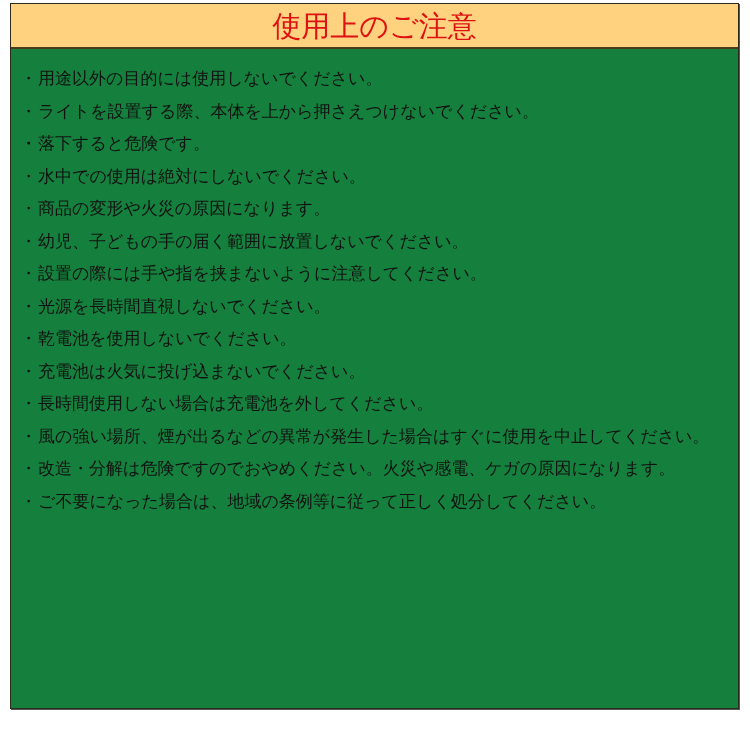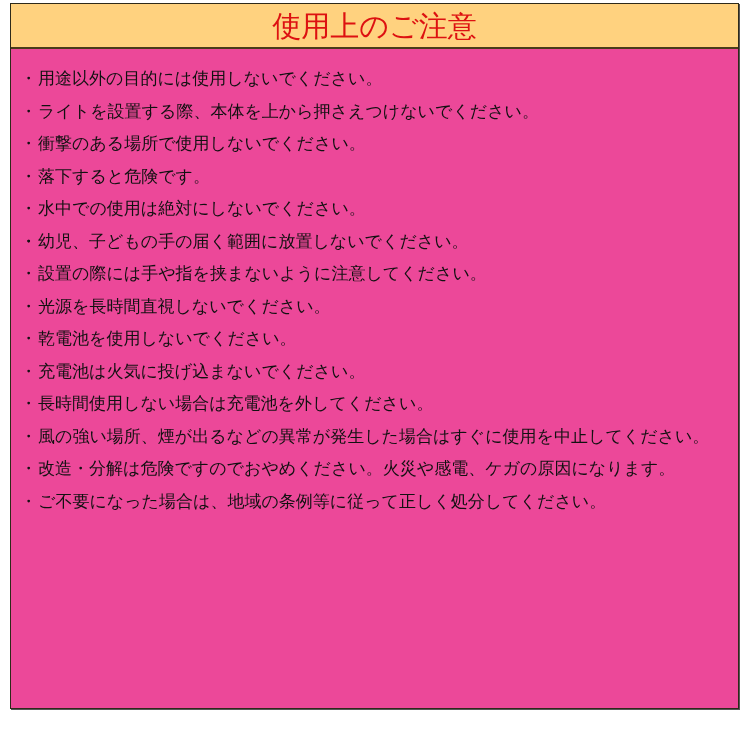--- a/index.html
+++ b/index.html
@@ -15,21 +15,21 @@
       font-family: "DejaVu Sans", "Liberation Sans", sans-serif;
     }
     .notice-box {
       position: absolute;
       left: 10px;
       top: 3px;
       width: 729px;
       height: 706px;
       border: 1px solid #2e2a1a;
       box-shadow: 1px 1px 0 #555;
-      background: #ec4899;
+      background: #15803d;
       box-sizing: border-box;
     }
     .notice-header {
       position: absolute;
       left: 0;
       top: 0;
       right: 0;
       height: 43px;
       background: #ffd27f;
       border-bottom: 2px solid #4a3c1a;
@@ -80,32 +80,32 @@
   <div class="notice-item">
         <span class="bullet">・</span>
         <span class="item-line">用途以外の目的には使用しないでください。</span>
       </div>
       <div class="notice-item">
         <span class="bullet">・</span>
         <span class="item-line">ライトを設置する際、本体を上から押さえつけないでください。</span>
       </div>
       <div class="notice-item">
         <span class="bullet">・</span>
-        <span class="item-line">衝撃のある場所で使用しないでください。</span>
       </div>
       <div class="notice-item">
         <span class="bullet">・</span>
         <span class="item-line">落下すると危険です。</span>
       </div>
       <div class="notice-item">
         <span class="bullet">・</span>
         <span class="item-line">水中での使用は絶対にしないでください。</span>
       </div>
       <div class="notice-item">
         <span class="bullet">・</span>
+        <span class="item-line">商品の変形や火災の原因になります。</span>
       </div>
       <div class="notice-item">
         <span class="bullet">・</span>
         <span class="item-line">幼児、子どもの手の届く範囲に放置しないでください。</span>
       </div>
       <div class="notice-item">
         <span class="bullet">・</span>
         <span class="item-line">設置の際には手や指を挟まないように注意してください。</span>
       </div>
       <div class="notice-item">

